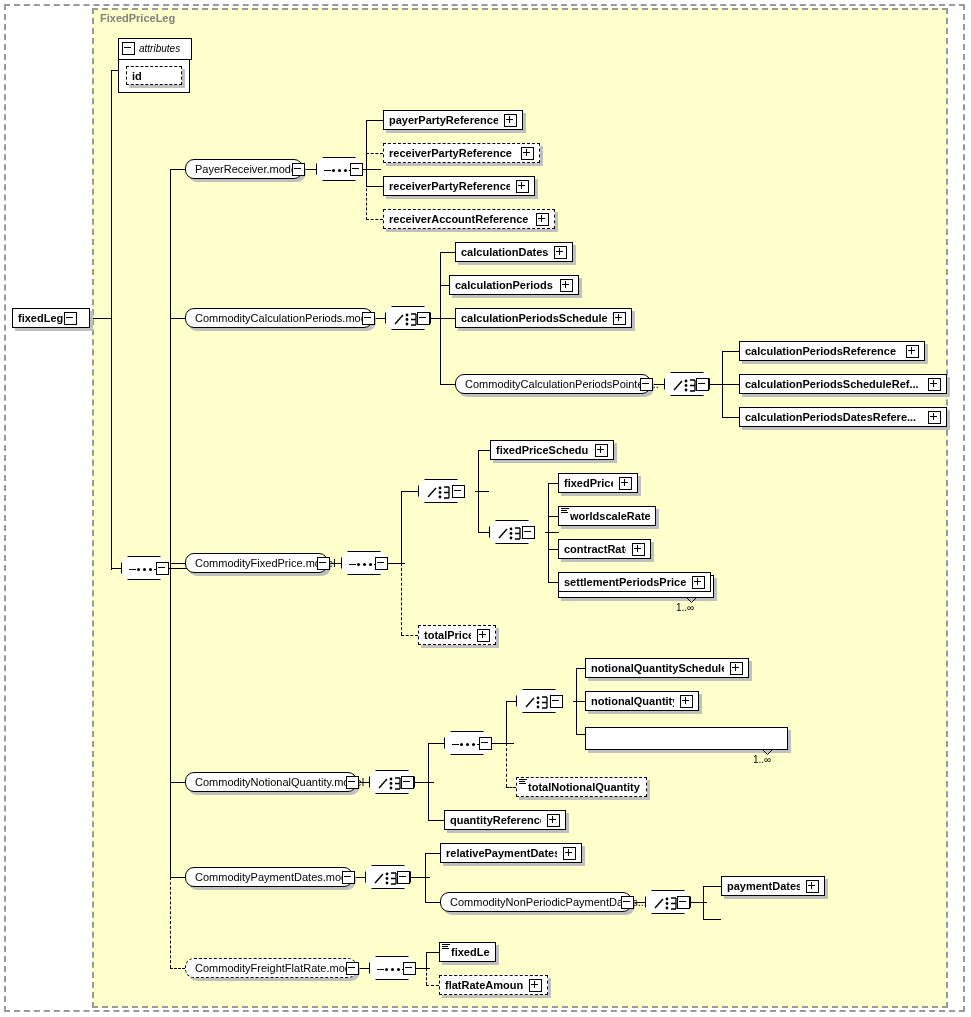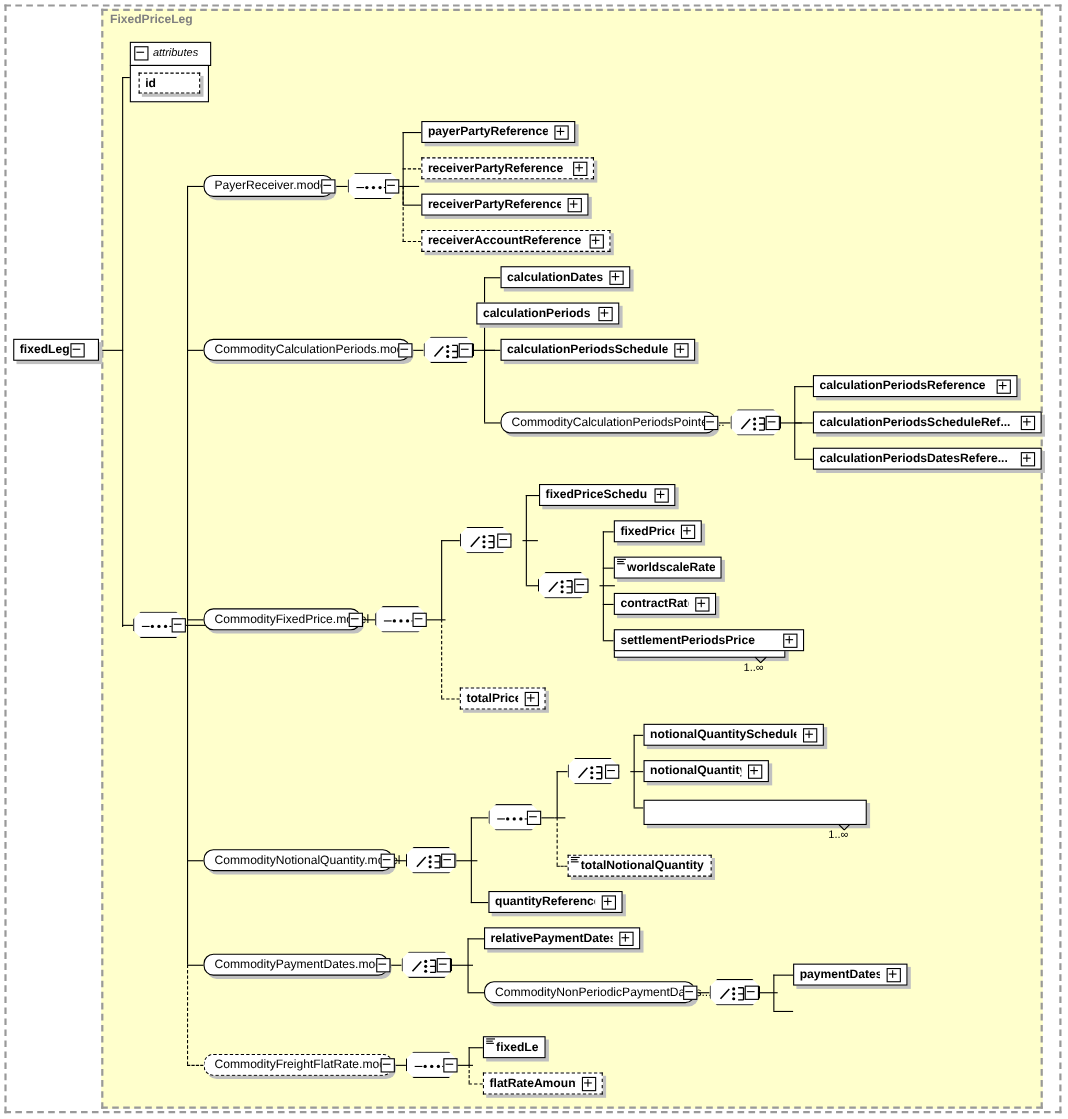--- a/index.html
+++ b/index.html
@@ -272,21 +272,21 @@
       <circle cx="13" cy="12" r="1.4" fill="#000"></circle>
       <path d="M17 2 L22 2 M17 7.5 L22 7.5 M17 13 L22 13 M22 2 L22 13" stroke="#000" stroke-width="1.3" fill="none"></path>
     </svg>
   </div>
   <div class="minus" style="left:417px;top:312px;"></div>
 
   <div class="ebox" style="left:455px;top:242px;width:118px;">
     <span class="lbl">calculationDates</span>
     <span class="plus"></span>
   </div>
-  <div class="ebox" style="left:433px;top:275px;width:130px;">
+  <div class="ebox" style="left:449px;top:275px;width:130px;">
     <span class="lbl">calculationPeriods</span>
     <span class="plus"></span>
   </div>
   <div class="ebox" style="left:455px;top:308px;width:177px;">
     <span class="lbl">calculationPeriodsSchedule</span>
     <span class="plus"></span>
   </div>
 
   <div class="gbox" style="left:455px;top:374px;width:196px;">
     <span class="lbl">CommodityCalculationPeriodsPointer....</span>
@@ -371,21 +371,21 @@
         <i></i>
       </span>
     <span class="lbl">worldscaleRate</span>
   </div>
   <div class="ebox" style="left:558px;top:539px;width:93px;">
     <span class="lbl">contractRate</span>
     <span class="plus"></span>
   </div>
 
   <div class="rep-outer" style="left:558px;top:575px;width:156px;height:23px;"></div>
-  <div class="ebox" style="left:558px;top:572px;width:173px;box-shadow:none;">
+  <div class="ebox" style="left:558px;top:572px;width:153px;box-shadow:none;">
     <span class="lbl">settlementPeriodsPrice</span>
     <span class="plus"></span>
   </div>
   <svg class="occ-mark" style="left:686px;top:597px;" viewBox="0 0 11 6" width="11" height="6">
     <path d="M0 0 L5.5 5.5 L11 0" stroke="#000" stroke-width="1" fill="none"></path>
   </svg>
   <div class="card" style="left:676px;top:602px;">1..∞</div>
 
   <div class="ebox opt" style="left:418px;top:625px;width:78px;">
     <span class="lbl">totalPrice</span>

